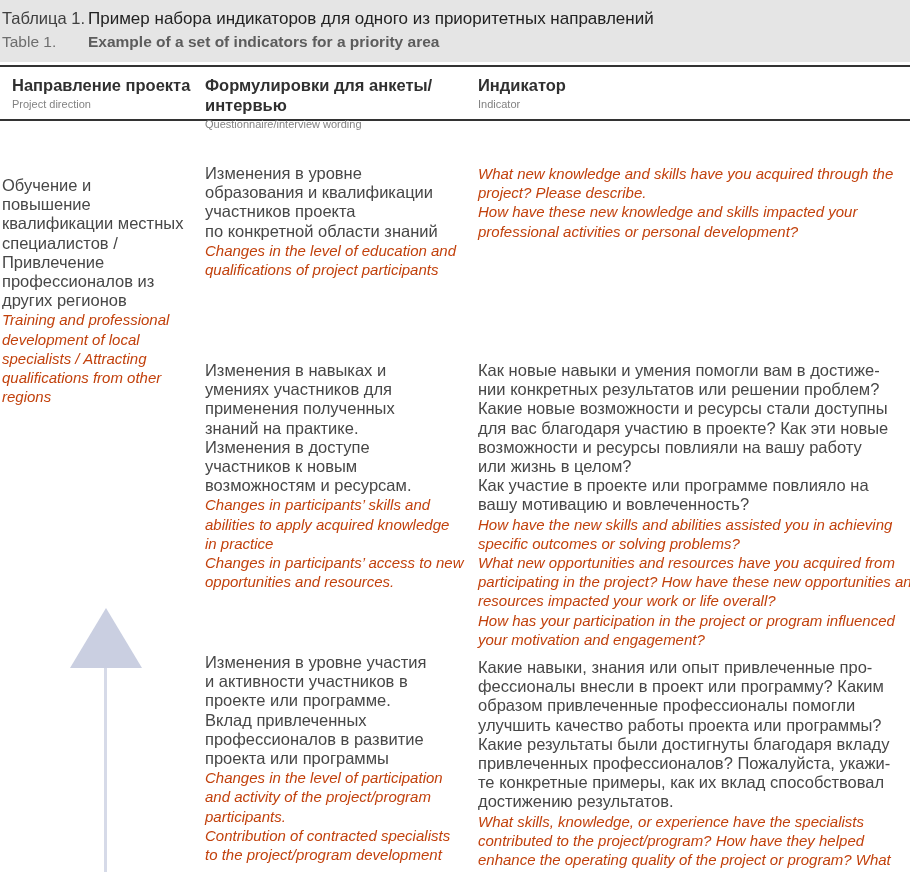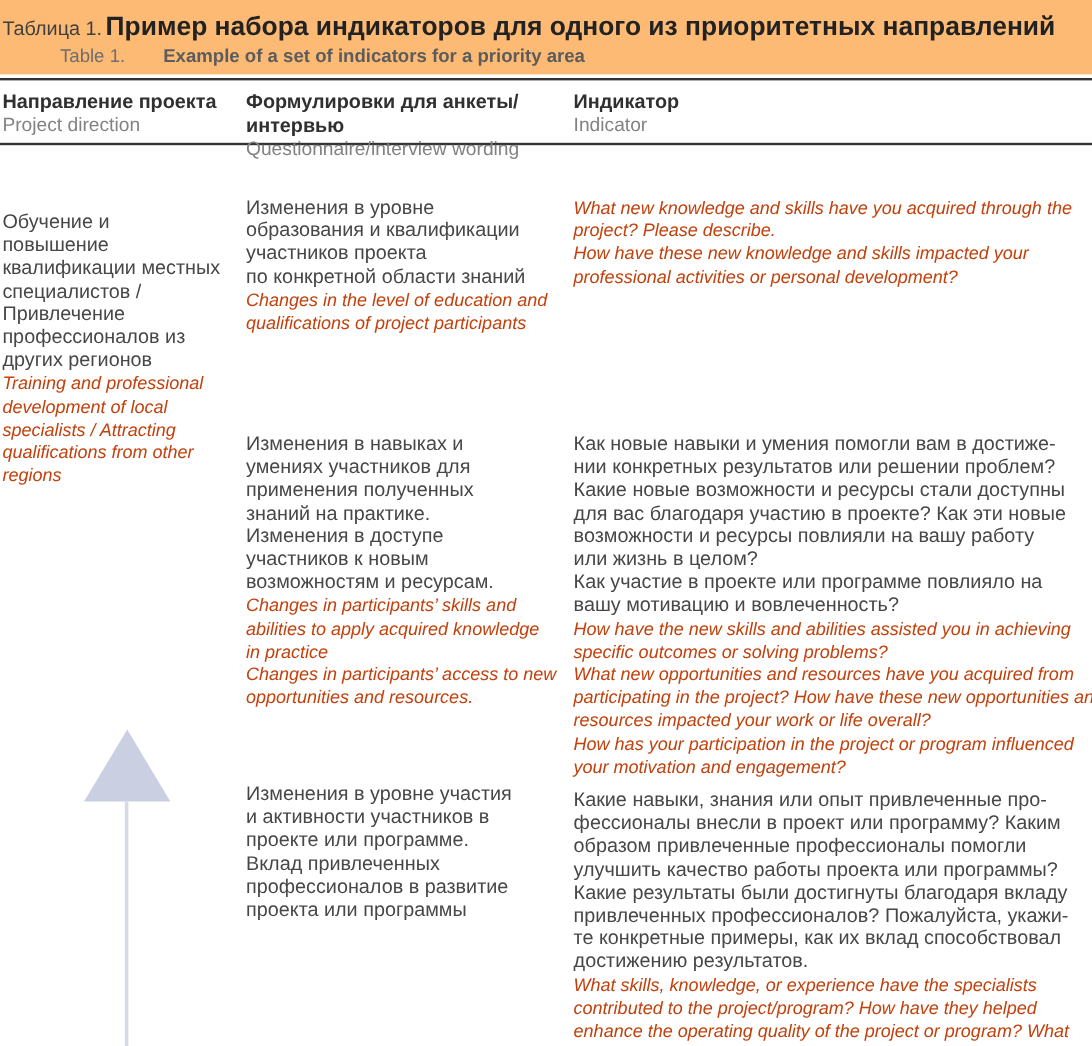--- a/index.html
+++ b/index.html
@@ -4,40 +4,40 @@
 <style>
   * { margin:0; padding:0; box-sizing:border-box; }
   html,body { background:#ffffff; }
   body { font-family:"Liberation Sans","DejaVu Sans",sans-serif; }
   .page {
     position:relative; width:910px; height:872px;
     background:#ffffff; overflow:hidden;
   }
   
   .caption {
-    width:910px; height:62px; background:#fdba74;
+    width:910px; height:62px; background:#e5e5e5;
     padding:9px 0 0 2px;
   }
   .cap-line { display:flex; align-items:baseline; }
   .cap-label { flex:0 0 86px; }
   .cap-ru .cap-label { font-size:16.5px; color:#3f3f3f; }
-  .cap-ru .cap-title { font-size:22px; font-weight:bold; color:#222222; }
-  .cap-en { margin-top:4px;margin-left:48px; }
+  .cap-ru .cap-title { font-size:17px; font-weight:normal; color:#222222; }
+  .cap-en { margin-top:4px; }
   .cap-en .cap-label { font-size:15.5px; color:#6e6e6e; }
   .cap-en .cap-title { font-size:15.5px; font-weight:bold; color:#5c5c5c; }
   
   .rule { width:910px; height:2px; background:#333333; }
   .rule-top { margin-top:3px; }
   
   .cols { display:grid; grid-template-columns:205px 273px 432px; }
   
   .header { height:52px; padding-top:8px; }
   .h-ru { font-size:16.5px; font-weight:bold; color:#303030; line-height:20px; }
-  .h-en { font-size:16px; color:#828282; line-height:19px; }
-  .hc { padding-left:2px; }
+  .h-en { font-size:11px; color:#828282; line-height:19px; }
+  .hc { padding-left:12px; }
   .hc2, .hc3 { padding-left:0; }
   
   .body {
     position:relative; height:751px;
     grid-template-rows:197px 292px 1fr;
     margin-top:43px;
   }
   .cell { overflow:visible; }
   .c1 { grid-column:1; grid-row:1 / span 3; padding:12px 10px 0 2px; }
   .c2 { grid-column:2; padding-right:12px; }
@@ -170,20 +170,25 @@
 your motivation and engagement?</div>
     </div>
 
     <div class="cell c2 r3">
       <div class="ru-text">Изменения в уровне участия
 и активности участников в
 проекте или программе.
 Вклад привлеченных
 профессионалов в развитие
 проекта или программы</div>
+      <div class="en-text">Changes in the level of participation
+and activity of the project/program
+participants.
+Contribution of contracted specialists
+to the project/program development</div>
     </div>
     <div class="cell c3 r3">
       <div class="ru-text">Какие навыки, знания или опыт привлеченные про-
 фессионалы внесли в проект или программу? Каким
 образом привлеченные профессионалы помогли
 улучшить качество работы проекта или программы?
 Какие результаты были достигнуты благодаря вкладу
 привлеченных профессионалов? Пожалуйста, укажи-
 те конкретные примеры, как их вклад способствовал
 достижению результатов.</div>

